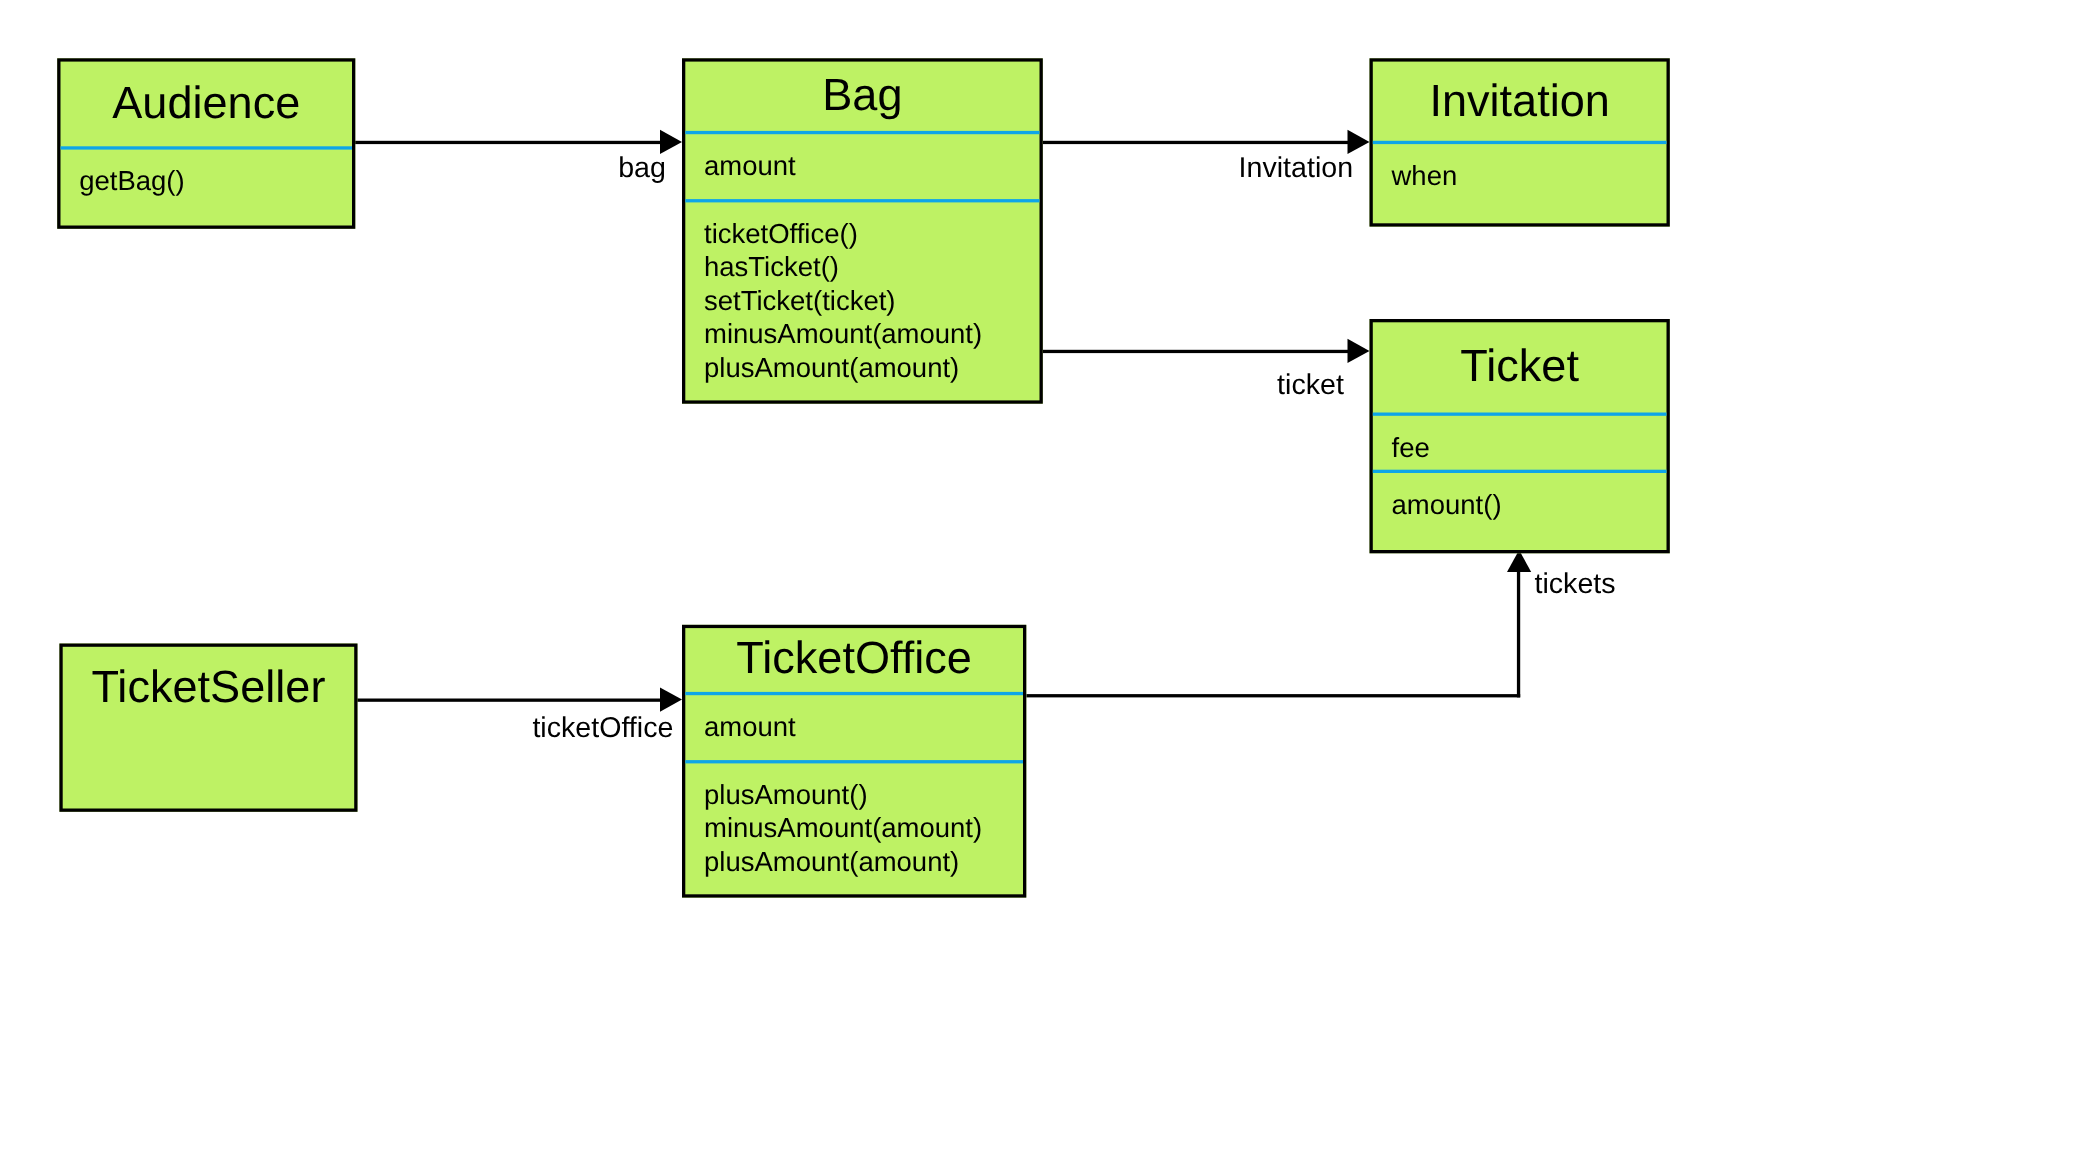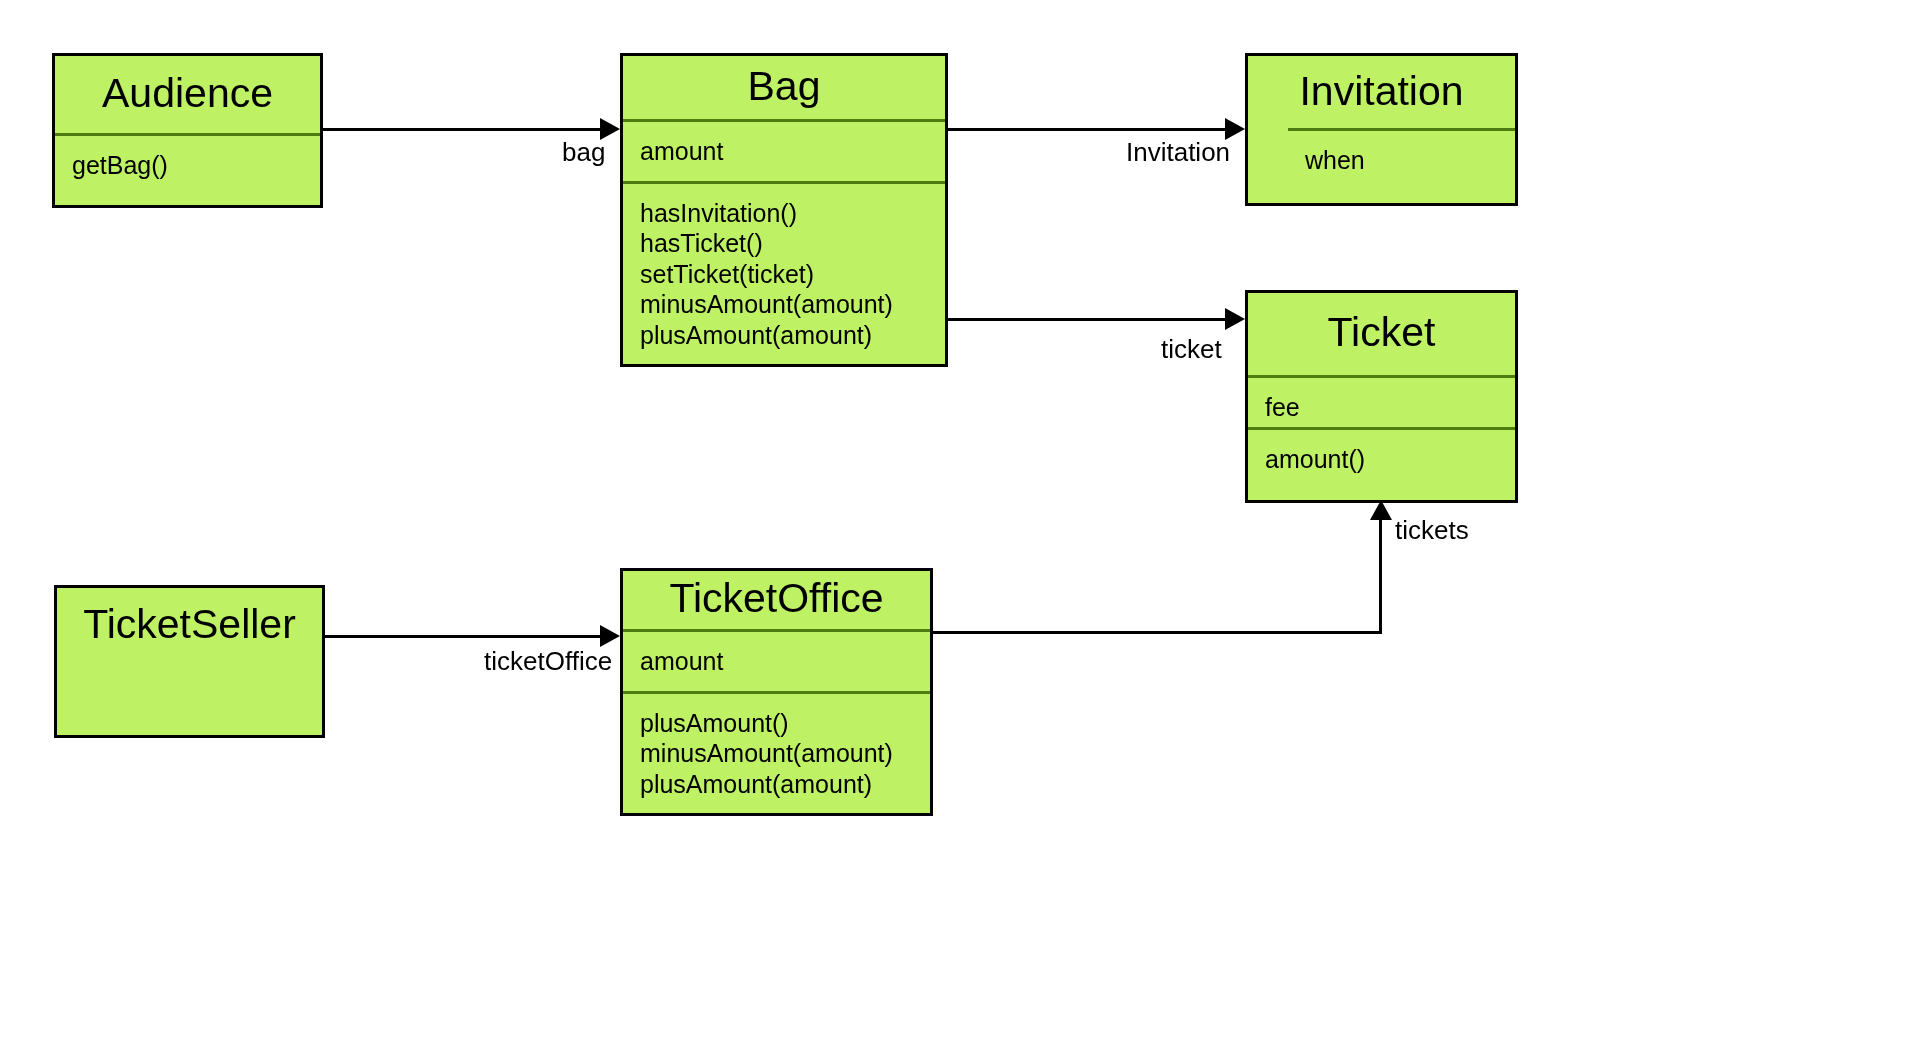--- a/index.html
+++ b/index.html
@@ -35,21 +35,21 @@
     justify-content: center;
     font-size: 41px;
     line-height: 1.05;
     letter-spacing: 0px;
     padding: 4px 6px 6px 6px;
     box-sizing: border-box;
     white-space: nowrap;
   }
   .uml-compartment {
     box-sizing: border-box;
-    border-top: 3px solid #4d7c0f;
+    border-top: 3px solid #0ea5e9;
     padding: 14px 16px 14px 17px;
     font-size: 25px;
     line-height: 1.22;
   }
   .uml-compartment .member {
     white-space: nowrap;
   }
 
   
   .edge-line {
@@ -97,21 +97,21 @@
   #class-ticketoffice { left: 620px;  top: 568px; width: 313px; height: 248px; }
 
   #class-audience .uml-name     { height: 77px; }
   #class-bag .uml-name          { height: 75px; }
   #class-invitation .uml-name   { height: 76px; }
   #class-ticket .uml-name       { height: 82px; }
   #class-ticketseller .uml-name { height: 76px; }
   #class-ticketoffice .uml-name { height: 77px; }
 
   #class-bag .uml-attrs          { height: 68px; }
-  #class-invitation .uml-attrs   { height: 77px; margin-left: 40px; }
+  #class-invitation .uml-attrs   { height: 77px; }
   #class-ticket .uml-attrs       { height: 52px; }
   #class-ticketoffice .uml-attrs { height: 72px; }
 </style>
 </head>
 <body>
 
 <div id="canvas">
 
   <div class="edge-line edge-h" style="left:322px; top:128px; width:282px;"></div>
   <div class="arrow-right" style="left:600px; top:118px;"></div>
@@ -140,21 +140,21 @@
       <div class="member">getBag()</div>
     </div>
   </div>
 
   <div class="uml-class" id="class-bag">
     <div class="uml-name">Bag</div>
     <div class="uml-compartment uml-attrs">
       <div class="member">amount</div>
     </div>
     <div class="uml-compartment uml-ops">
-      <div class="member">hasInvitation()</div>
+      <div class="member">ticketOffice()</div>
       <div class="member">hasTicket()</div>
       <div class="member">setTicket(ticket)</div>
       <div class="member">minusAmount(amount)</div>
       <div class="member">plusAmount(amount)</div>
     </div>
   </div>
 
   <div class="uml-class" id="class-invitation">
     <div class="uml-name">Invitation</div>
     <div class="uml-compartment uml-attrs">

